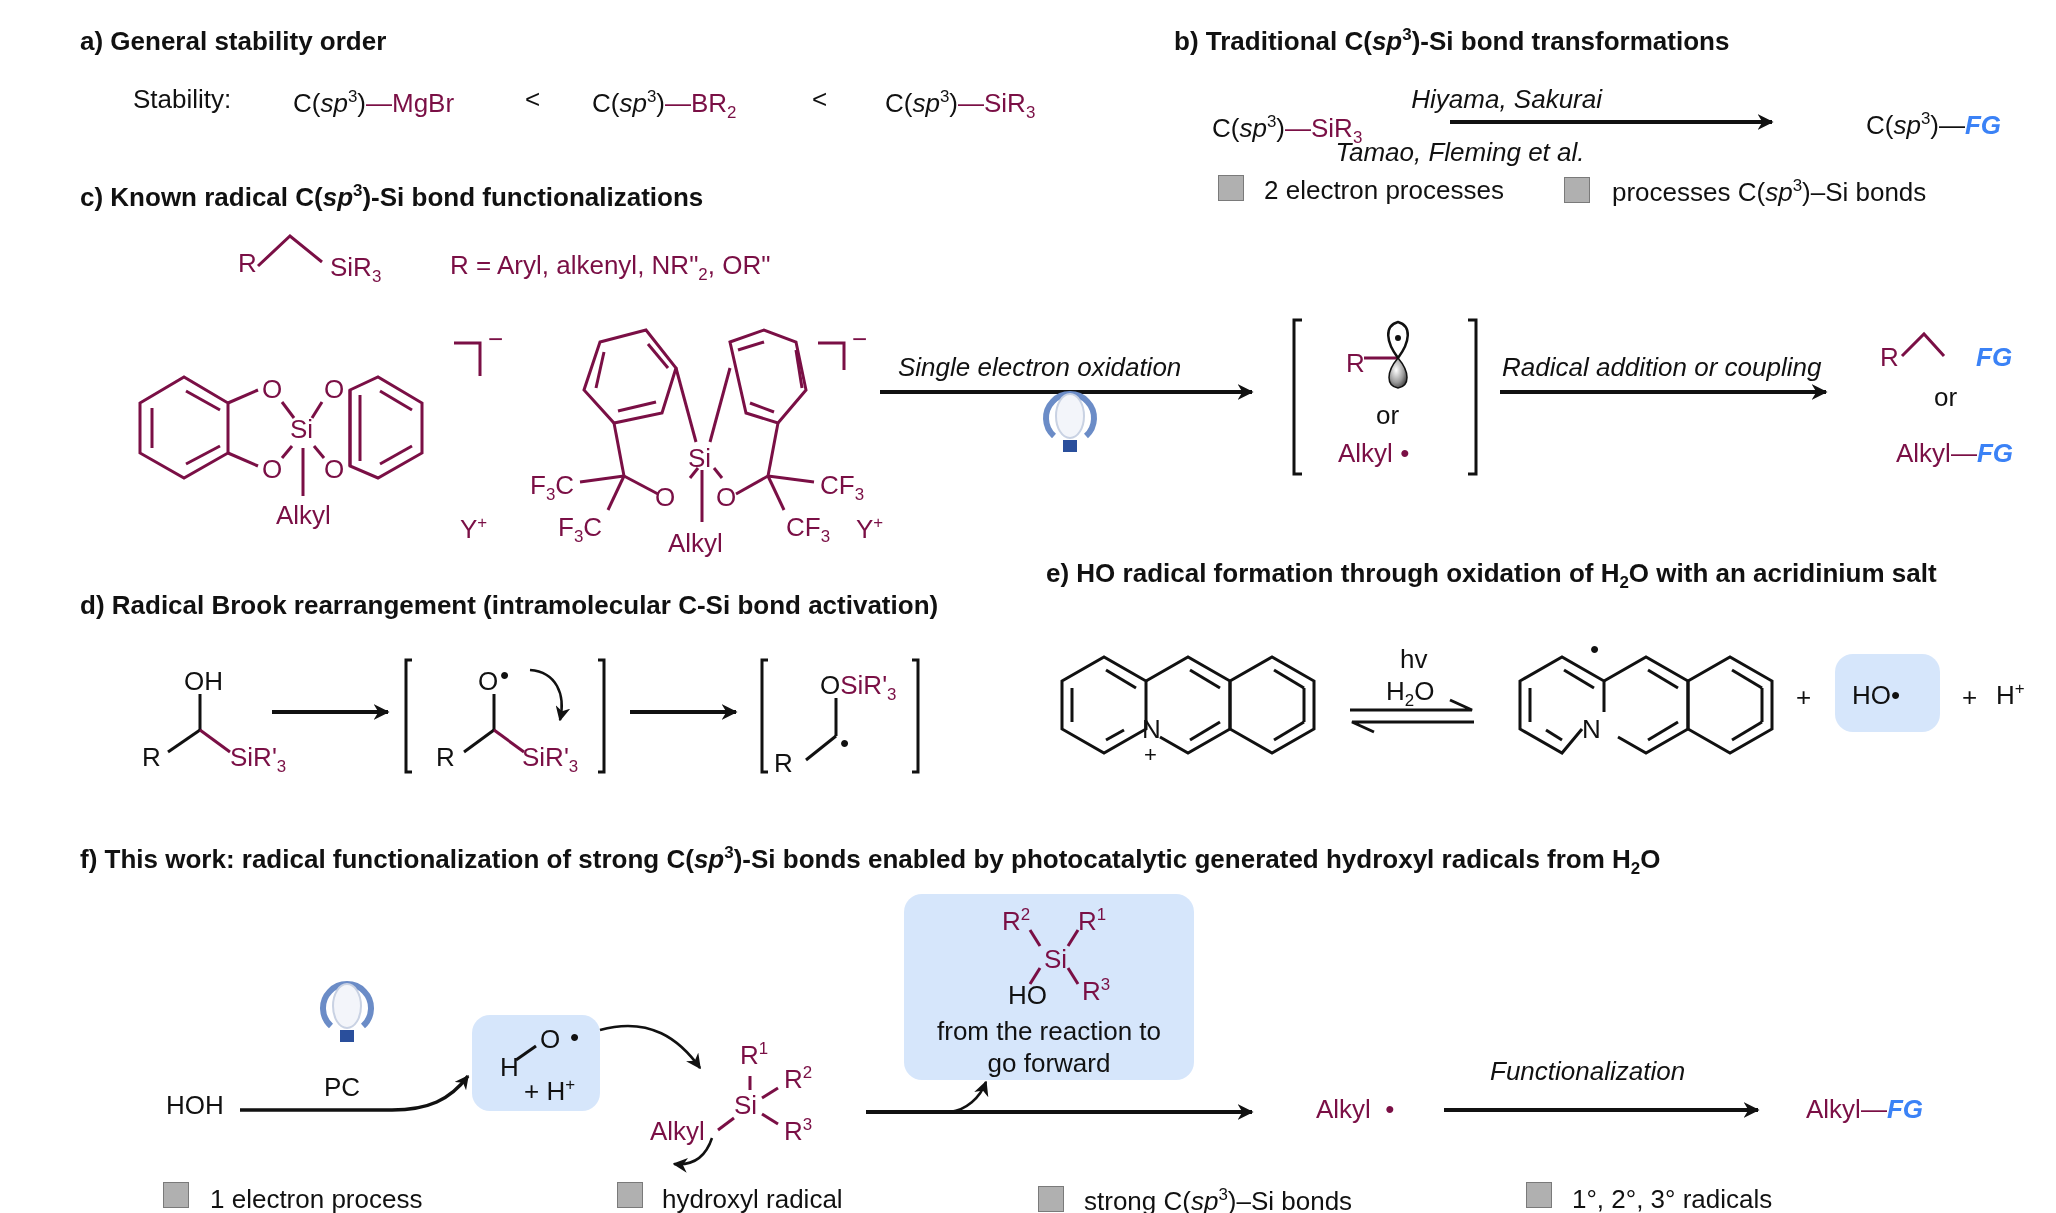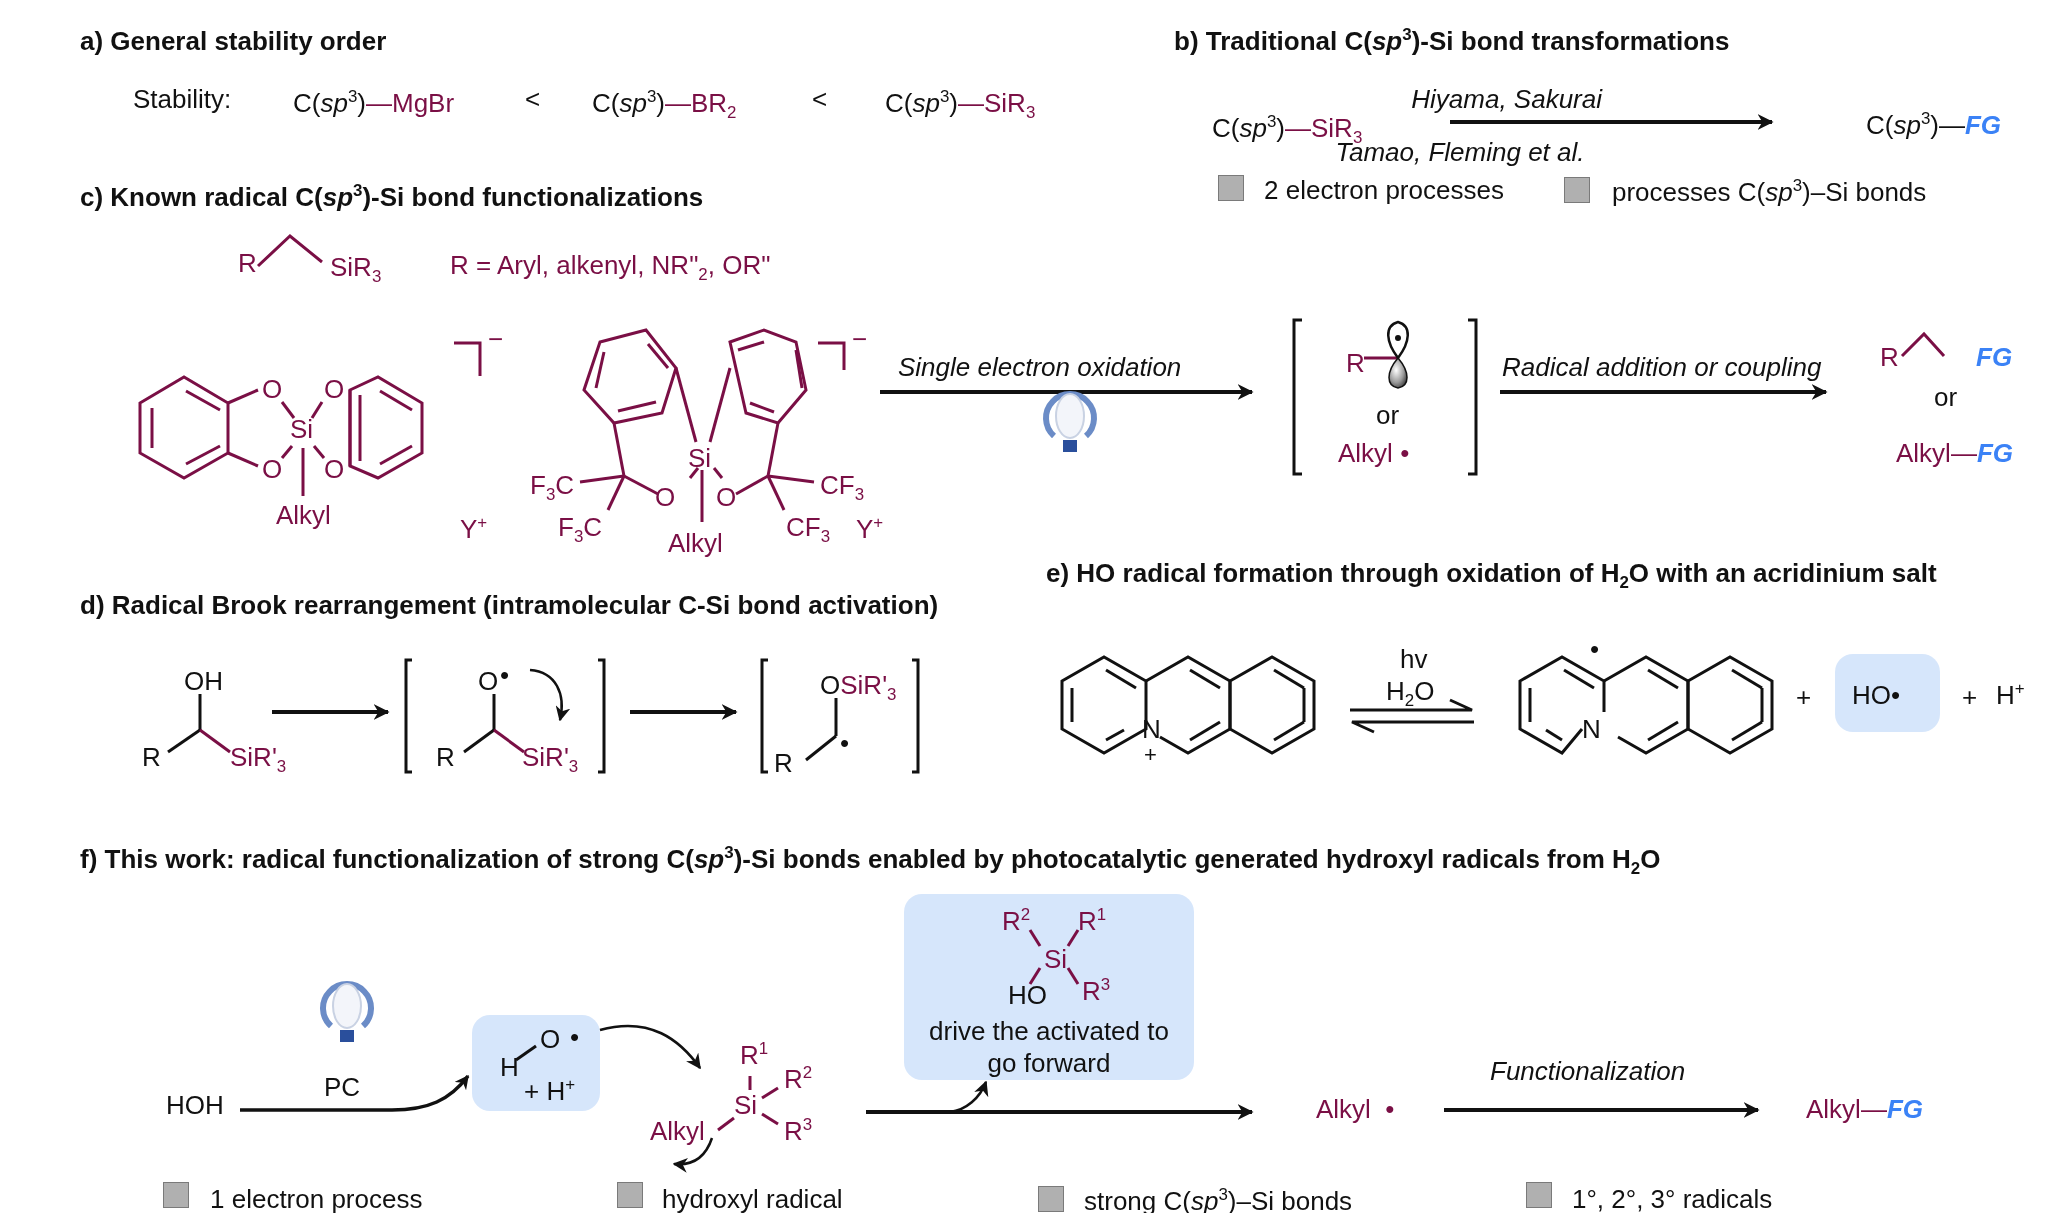--- a/index.html
+++ b/index.html
@@ -136,21 +136,21 @@
 <div class="abs t m" style="left:734px;top:1090px;">Si</div>
 <div class="abs t m" style="left:784px;top:1116px;"><span>R</span><sup>3</sup></div>
 <div class="abs t m" style="left:650px;top:1116px;">Alkyl</div>
 
 <div class="box" style="left:904px;top:894px;width:290px;height:186px;"></div>
 <div class="abs t m" style="left:1002px;top:906px;"><span>R</span><sup>2</sup></div>
 <div class="abs t m" style="left:1078px;top:906px;"><span>R</span><sup>1</sup></div>
 <div class="abs t m" style="left:1044px;top:944px;">Si</div>
 <div class="abs t" style="left:1008px;top:980px;">HO</div>
 <div class="abs t m" style="left:1082px;top:976px;"><span>R</span><sup>3</sup></div>
-<div class="abs t" style="left:904px;top:1016px;width:290px;text-align:center;">drive the activated to</div>
+<div class="abs t" style="left:904px;top:1016px;width:290px;text-align:center;">from the reaction to</div>
 <div class="abs t" style="left:904px;top:1048px;width:290px;text-align:center;">go forward</div>
 
 <div class="abs t m" style="left:1316px;top:1094px;"><span>Alkyl</span>&nbsp;&nbsp;<span>•</span></div>
 <div class="abs t it" style="left:1490px;top:1056px;">Functionalization</div>
 <div class="abs t" style="left:1806px;top:1094px;"><span class="m">Alkyl</span><span class="m">—</span><span class="g">FG</span></div>
 
 <div class="sq" style="left:163px;top:1182px;"></div>
 <div class="abs t" style="left:210px;top:1184px;">1 electron process</div>
 <div class="sq" style="left:617px;top:1182px;"></div>
 <div class="abs t" style="left:662px;top:1184px;">hydroxyl radical</div>

